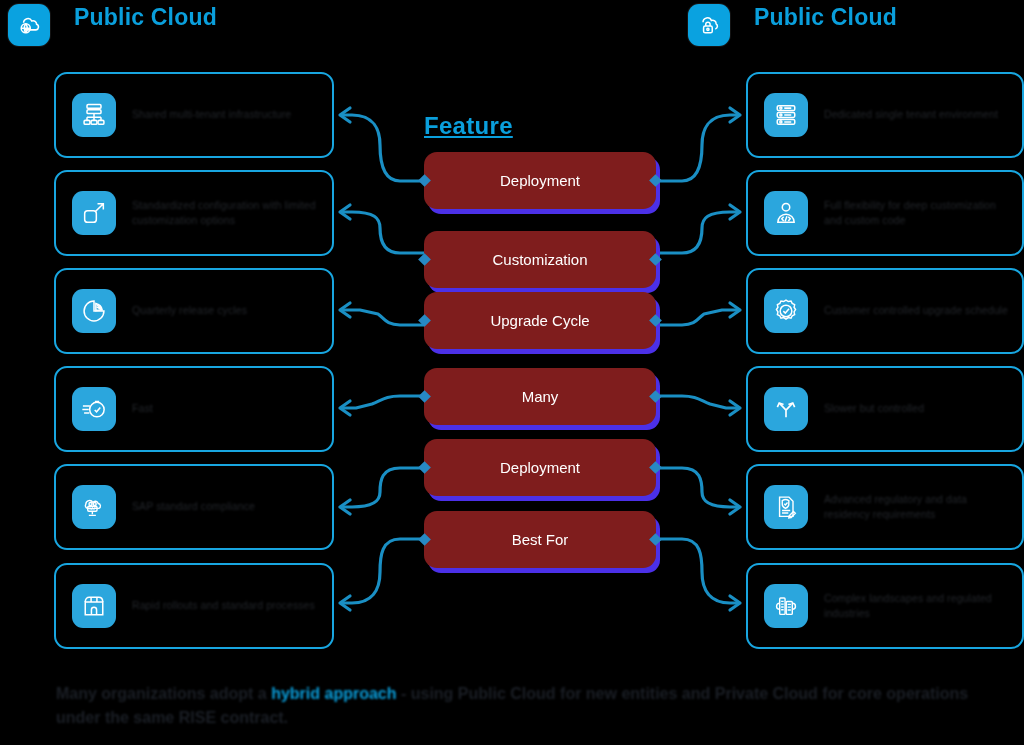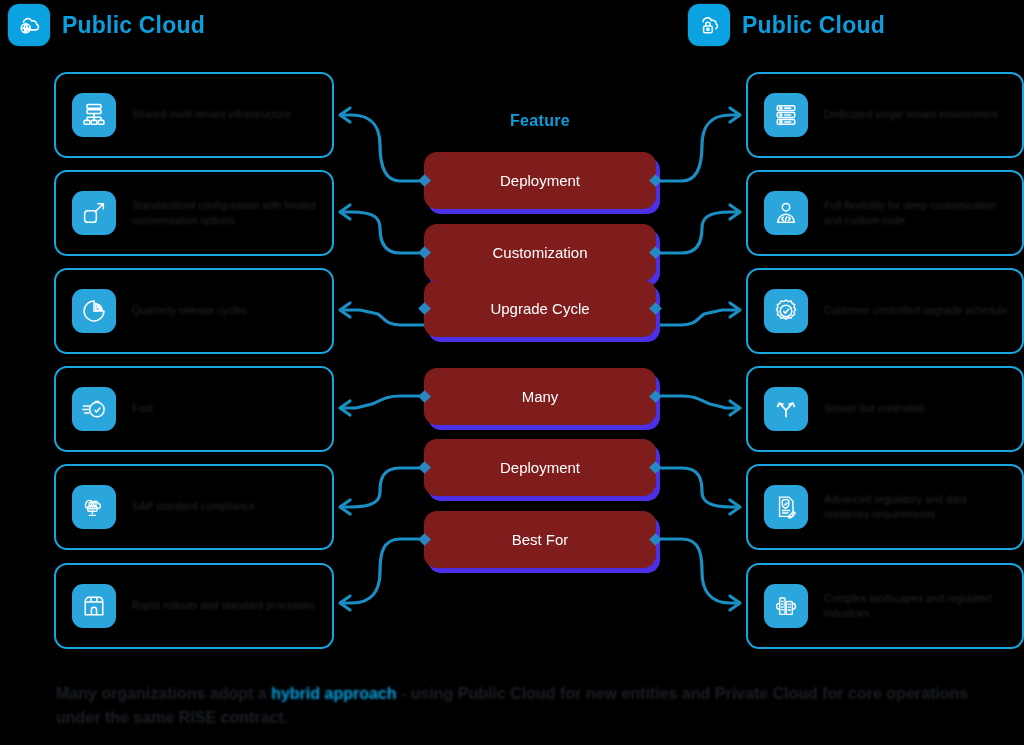--- a/index.html
+++ b/index.html
@@ -1,20 +1,20 @@
 <!DOCTYPE html>
 <html><head>
 <meta charset="utf-8">
 <style>
   html,body{margin:0;padding:0;background:#000;}
   body{width:1024px;height:745px;position:relative;overflow:hidden;
        font-family:"Liberation Sans","DejaVu Sans",sans-serif;color:#fff;}
 
   
-  .hdr{position:absolute;display:flex;align-items:center;gap:12px;}
+  .hdr{position:absolute;display:flex;gap:24px;}
   .hdr-left{left:8px;top:4px;}
   .hdr-right{left:688px;top:4px;}
   .hdr-badge{width:42px;height:42px;border-radius:11px;background:#0aa2e0;
              display:flex;align-items:center;justify-content:center;
              box-shadow:0 0 0 1px rgba(255,255,255,.08);}
   .hdr-badge svg{display:block;}
   .hdr-title{font-size:23px;font-weight:bold;color:#0a9fdc;letter-spacing:.2px;
              filter:blur(.45px);}
 
   
@@ -25,22 +25,22 @@
   .card-icon{width:44px;height:44px;border-radius:11px;background:#2ba6dd;
              margin-left:16px;flex:0 0 auto;
              display:flex;align-items:center;justify-content:center;}
   .card-icon svg{display:block;}
   .card-text{margin-left:16px;margin-right:10px;font-size:10.5px;
              line-height:1.45;color:#23262b;filter:blur(1.15px);
              letter-spacing:.1px;}
 
   
   .feature-title{position:absolute;left:424px;width:232px;top:112px;
-                 text-align:center;font-size:16px;font-weight:bold;
-                 color:#0a9fdc;filter:blur(.4px);letter-spacing:.3px;}
+                 font-size:24px;font-weight:bold;
+                 color:#0a9fdc;filter:blur(.4px);letter-spacing:.3px;text-decoration:underline;}
   .pill{position:absolute;left:424px;width:232px;height:57px;border-radius:13px;
         background:#7f1d1d;box-shadow:4px 5px 0 0 #4b30e8;
         display:flex;align-items:center;justify-content:center;
         font-size:15px;color:#ffffff;box-sizing:border-box;}
   .pill .nub-l,.pill .nub-r{position:absolute;top:24px;width:9px;height:9px;
         background:#2789c4;transform:rotate(45deg);}
   .pill .nub-l{left:-4px;} .pill .nub-r{right:-4px;}
 
   
   .wires{position:absolute;left:0;top:0;width:1024px;height:745px;
@@ -111,26 +111,26 @@
   </g>
 </svg>
 
 <div class="feature-title">Feature</div>
 
 <div class="pill" style="top:152px">
   <span class="nub-l"></span>
   <span>Deployment</span>
   <span class="nub-r"></span>
 </div>
-<div class="pill" style="top:224px">
+<div class="pill" style="top:231px">
   <span class="nub-l"></span>
   <span>Customization</span>
   <span class="nub-r"></span>
 </div>
-<div class="pill" style="top:280px">
+<div class="pill" style="top:292px">
   <span class="nub-l"></span>
   <span>Upgrade Cycle</span>
   <span class="nub-r"></span>
 </div>
 <div class="pill" style="top:368px">
   <span class="nub-l"></span>
   <span>Many</span>
   <span class="nub-r"></span>
 </div>
 <div class="pill" style="top:439px">

